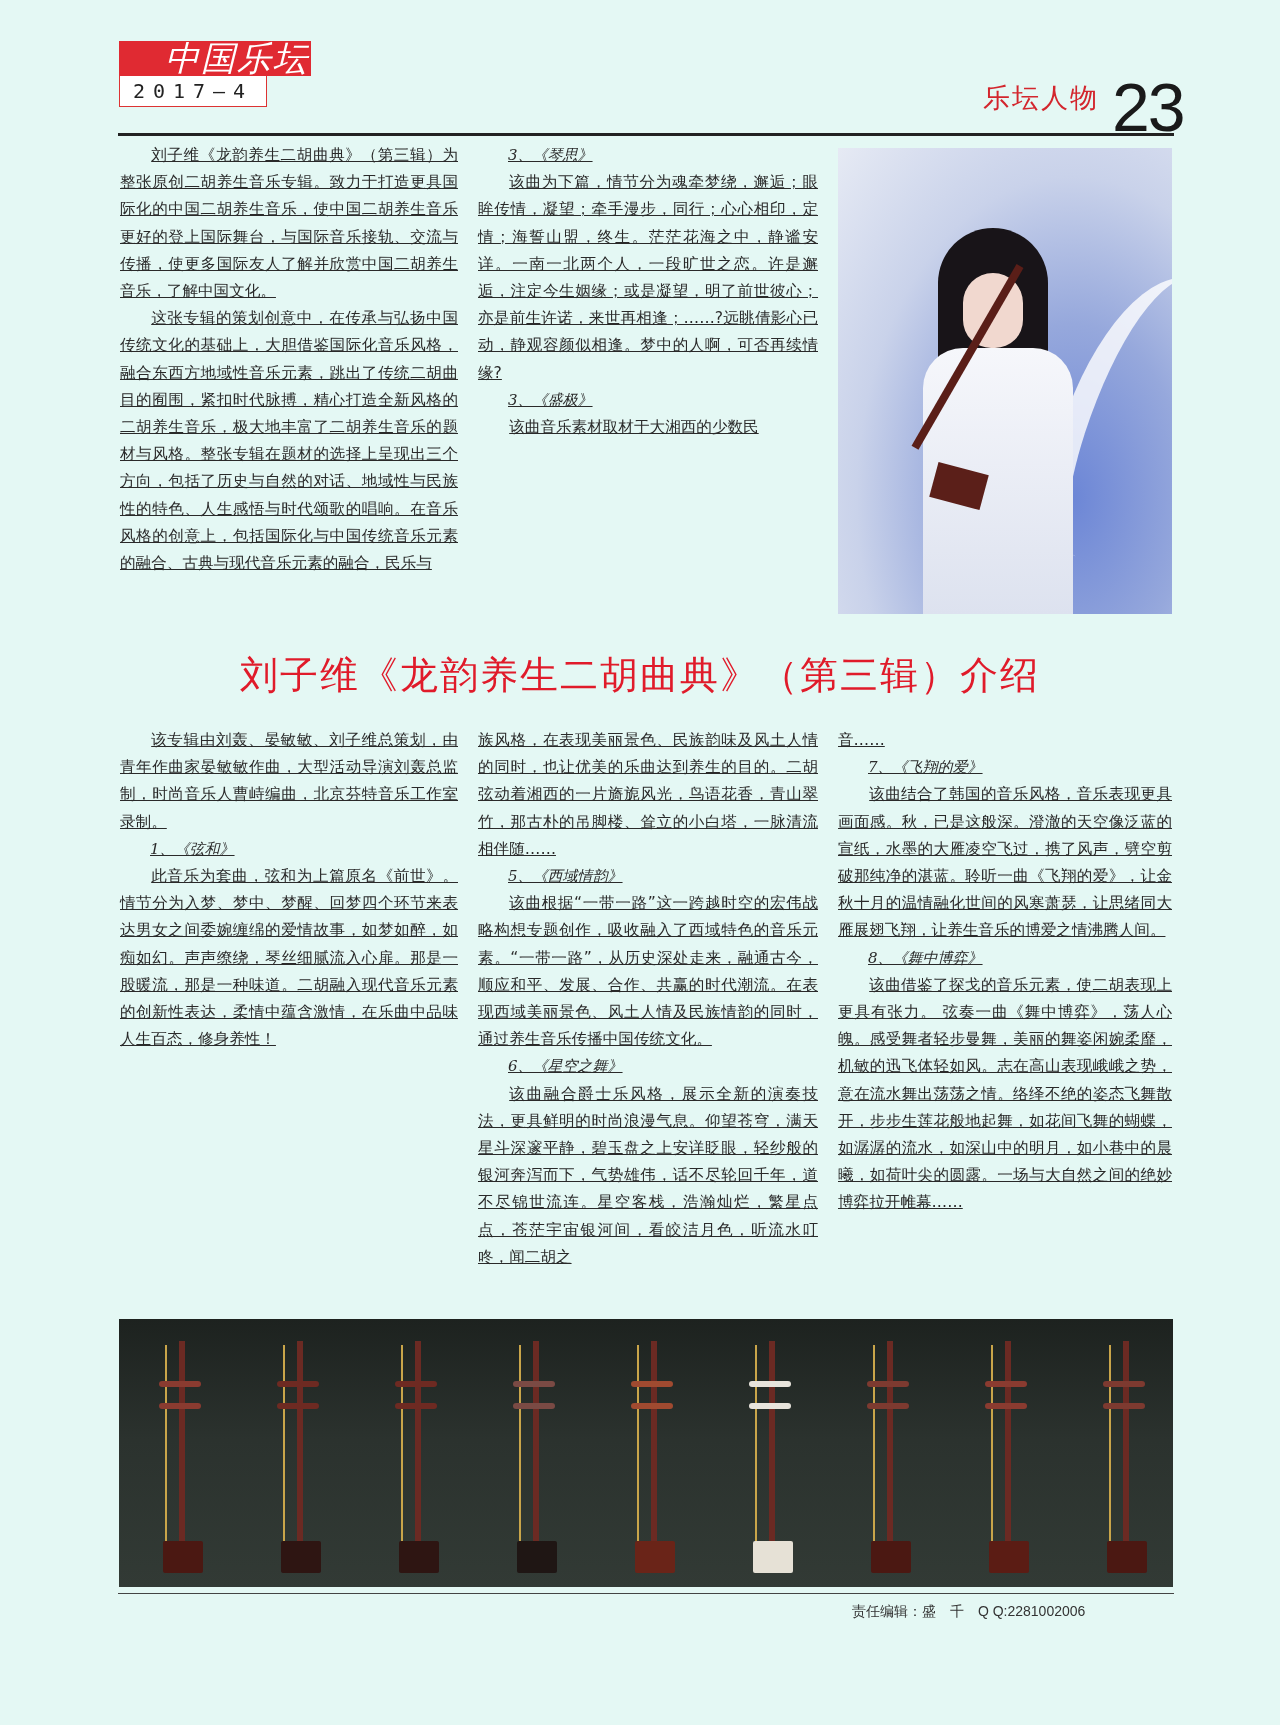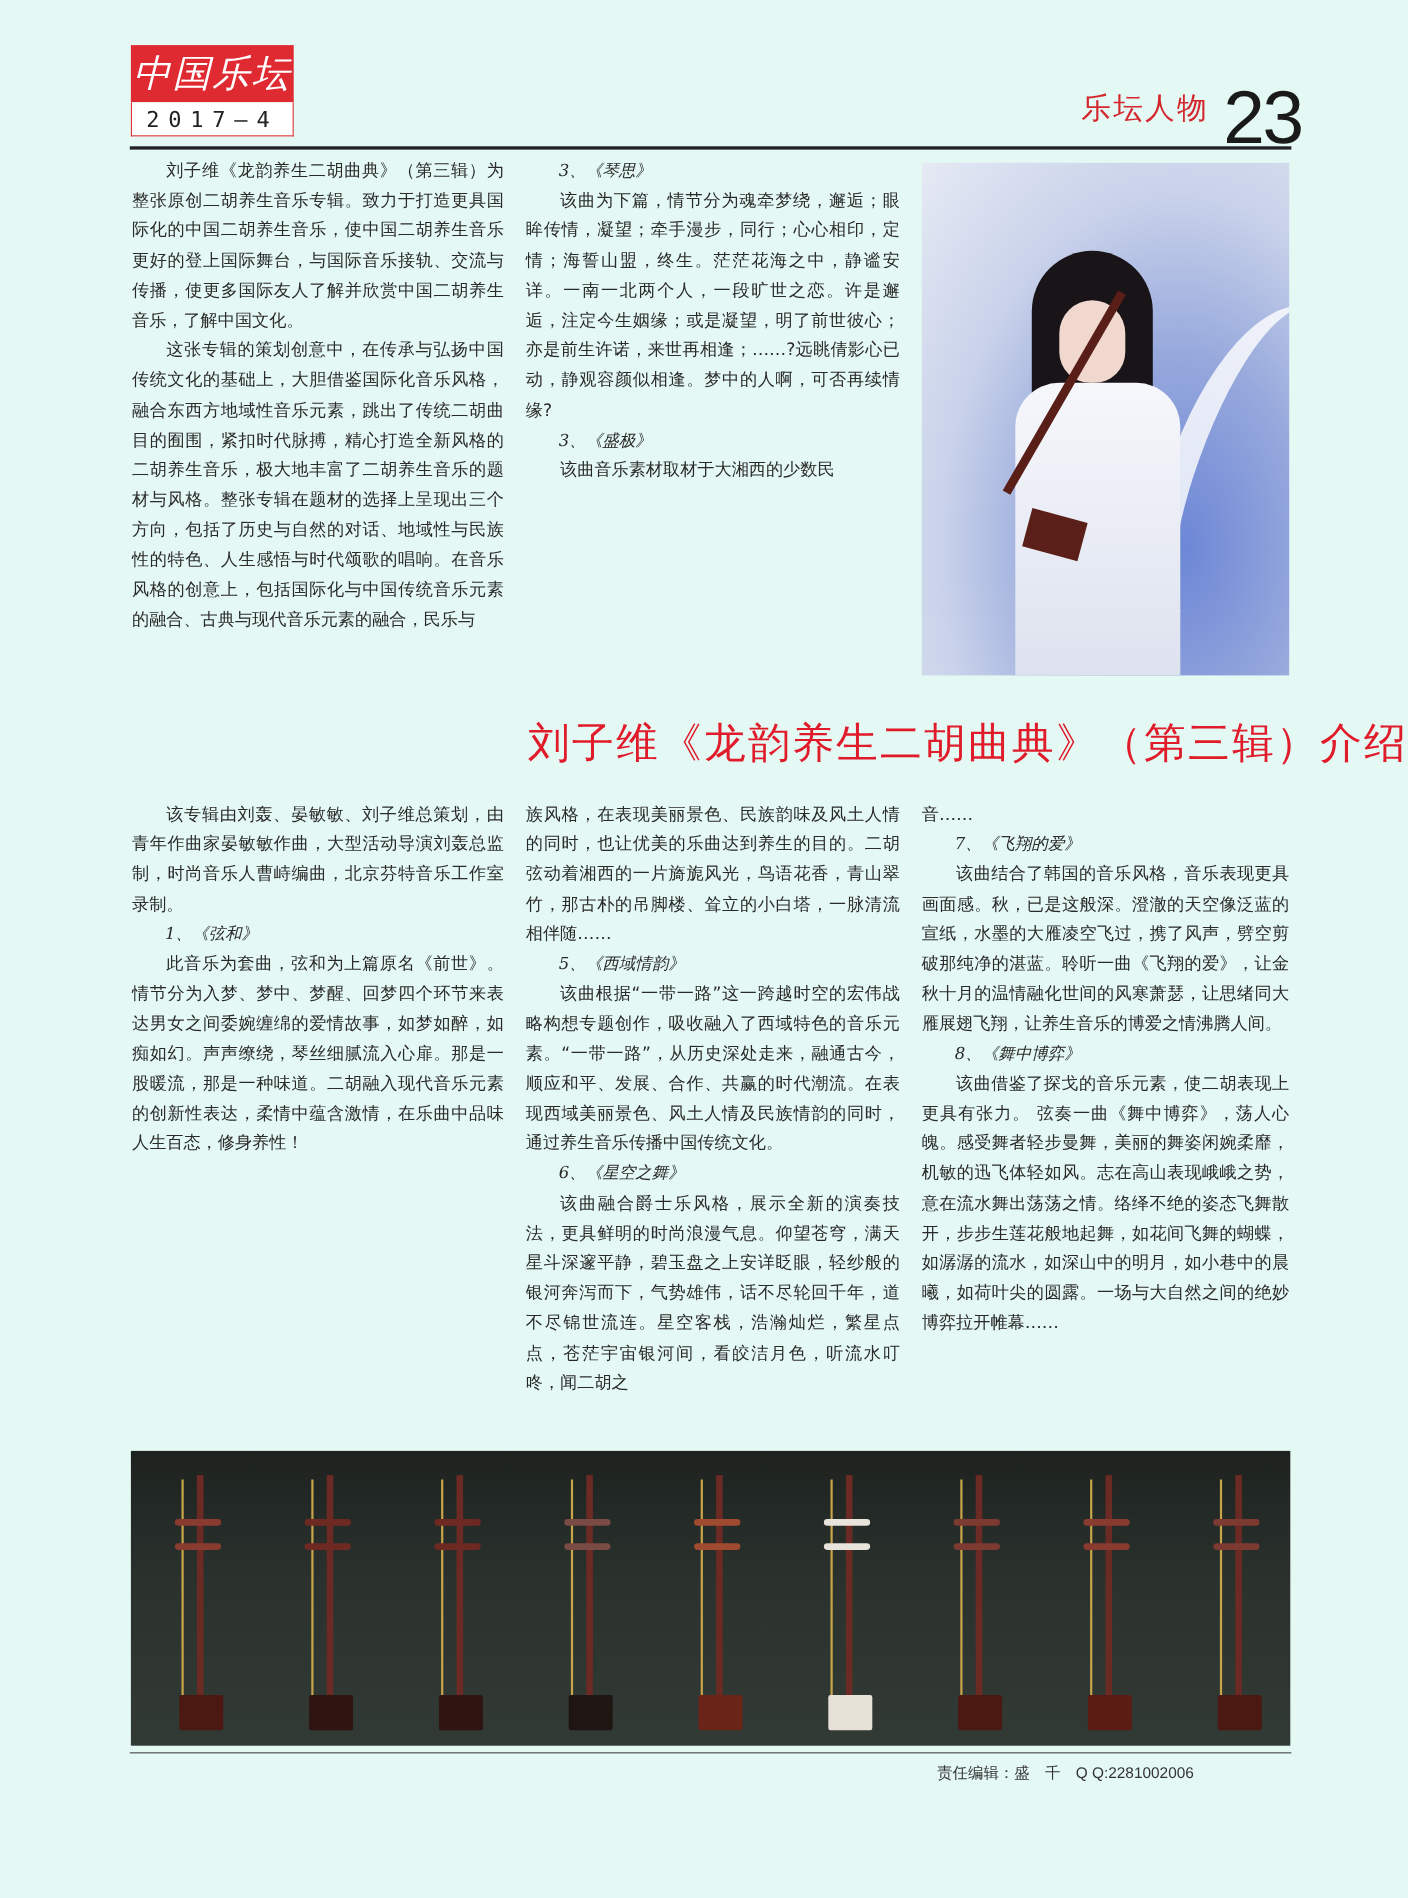--- a/index.html
+++ b/index.html
@@ -1,42 +1,42 @@
 <!DOCTYPE html>
 <html><head>
 <meta charset="utf-8">
 <style>
   html, body { margin:0; padding:0; }
   body { width:1280px; height:1725px; background:#e4f8f4; position:relative; overflow:hidden;
          font-family:"DejaVu Sans", sans-serif; color:#2a2a2a; }
   .masthead { position:absolute; left:119px; top:41px; width:150px; height:88px; }
-  .logo-box { width:148px; height:52px; background:#e02a32; color:#fff; display:flex; align-items:center; justify-content:center;
-              font-family:Liberation Serif, serif; font-size:34px; font-style:italic; letter-spacing:2px; }
+  .logo-box { width:148px; height:35px; background:#e02a32; color:#fff; display:flex; align-items:center; justify-content:center;
+              font-family:Liberation Serif, serif; font-size:34px; font-style:italic; letter-spacing:2px;padding-left:44px; }
   .issue-box { width:146px; height:30px; border:1px solid #d33; border-top:none; background:#fff;
                font-family:"DejaVu Sans Mono", monospace; font-size:20px; letter-spacing:8px; color:#222;
                display:flex; align-items:center; justify-content:center; }
   .section-title { position:absolute; left:935px; top:80px; font-family:"DejaVu Serif", serif; font-size:27px; color:#d3262d; letter-spacing:2px;margin-left:48px; }
   .page-num { position:absolute; left:1112px; top:68px; font-family:"Liberation Sans", sans-serif; font-size:68px; color:#1a1a1a; letter-spacing:-2px; }
   .top-rule { position:absolute; left:118px; top:133px; width:1056px; height:3px; background:#222; }
 
-  .col { position:absolute; font-size:15.6px; line-height:27.2px; text-align:justify; }
+  .col { position:absolute; font-size:15.6px; line-height:27.2px; text-align:justify;text-decoration:underline; }
   .col p { margin:0; text-indent:2em; }
   .col p.heading { font-family:"DejaVu Serif", serif; font-style:italic; font-size:15px; }
   .col p.noindent { text-indent:0; }
 
   .photo { position:absolute; left:838px; top:148px; width:334px; height:466px;
            background: radial-gradient(ellipse at 70% 75%, #6c86d6 0%, #96a8dc 35%, #c9d2ea 65%, #e6eaf4 100%); overflow:hidden; }
   .photo .hair { position:absolute; left:100px; top:80px; width:110px; height:240px; background:#181418; border-radius:55px 55px 30px 30px; }
   .photo .face { position:absolute; left:125px; top:125px; width:60px; height:75px; background:#f1d8cf; border-radius:30px 30px 28px 28px; }
   .photo .dress { position:absolute; left:85px; top:200px; width:150px; height:266px; background:linear-gradient(#f6f7fb,#dde2ef); border-radius:40px 40px 0 0; }
   .photo .ribbon { position:absolute; left:230px; top:120px; width:110px; height:300px; border-left:24px solid rgba(255,255,255,0.8); border-radius:60% 0 0 40%; transform:rotate(18deg); }
   .photo .erhu-neck { position:absolute; left:178px; top:118px; width:8px; height:210px; background:#5a1e18; transform:rotate(30deg); transform-origin:top; }
   .photo .erhu-body { position:absolute; left:95px; top:320px; width:52px; height:36px; background:#5b1f19; transform:rotate(15deg); }
 
-  .headline { position:absolute; left:0; width:1280px; top:650px; text-align:right; font-family:Liberation Mono, monospace;
+  .headline { position:absolute; left:0; width:1280px; top:650px; text-align:center; font-family:Liberation Mono, monospace;
               font-size:38px; color:#e01b2a; letter-spacing:2px; }
 
   .erhu-band { position:absolute; left:119px; top:1319px; width:1054px; height:268px;
                background: linear-gradient(180deg,#1d221f 0%, #2b322e 45%, #323a35 100%); overflow:hidden; }
   .erhu { position:absolute; top:22px; width:50px; height:230px; }
   .erhu .neck { position:absolute; left:20px; top:0; width:6px; height:205px; background:#6b2a23; }
   .erhu .bow { position:absolute; left:6px; top:4px; width:2px; height:220px; background:#c9a54a; }
   .erhu .peg { position:absolute; left:0; width:42px; height:6px; background:#7d3a30; border-radius:3px; }
   .erhu .resonator { position:absolute; left:4px; top:200px; width:40px; height:32px; background:#4b1812; border-radius:2px; }
 

